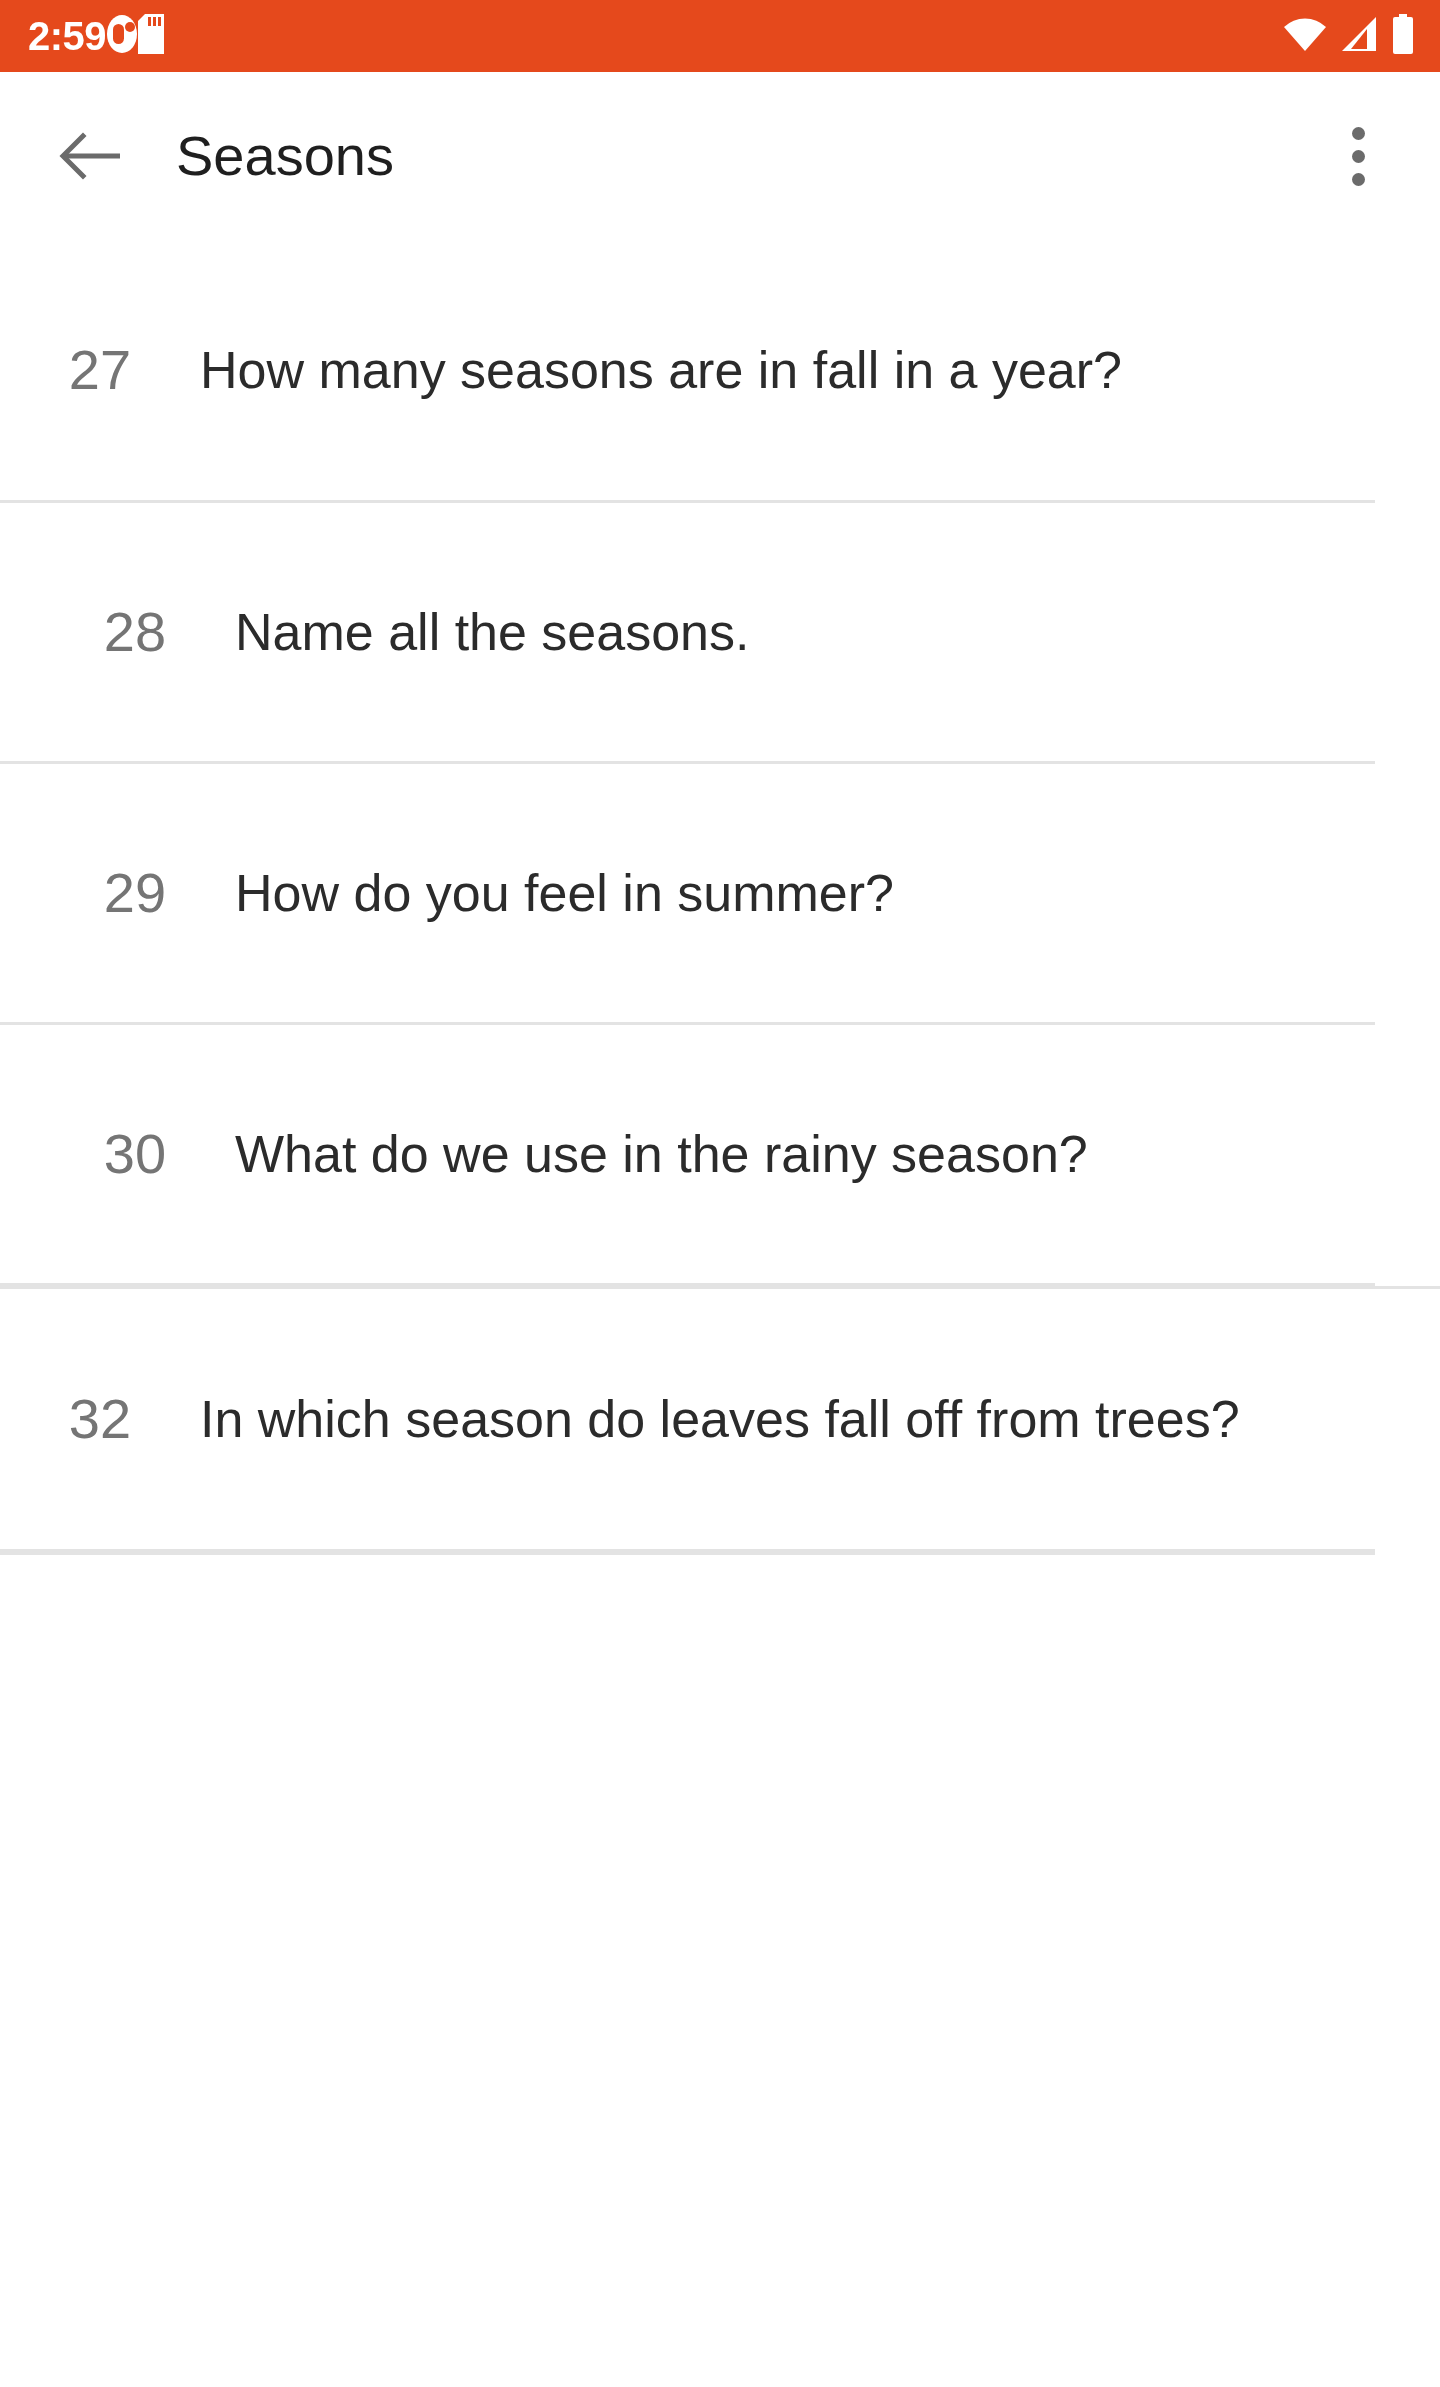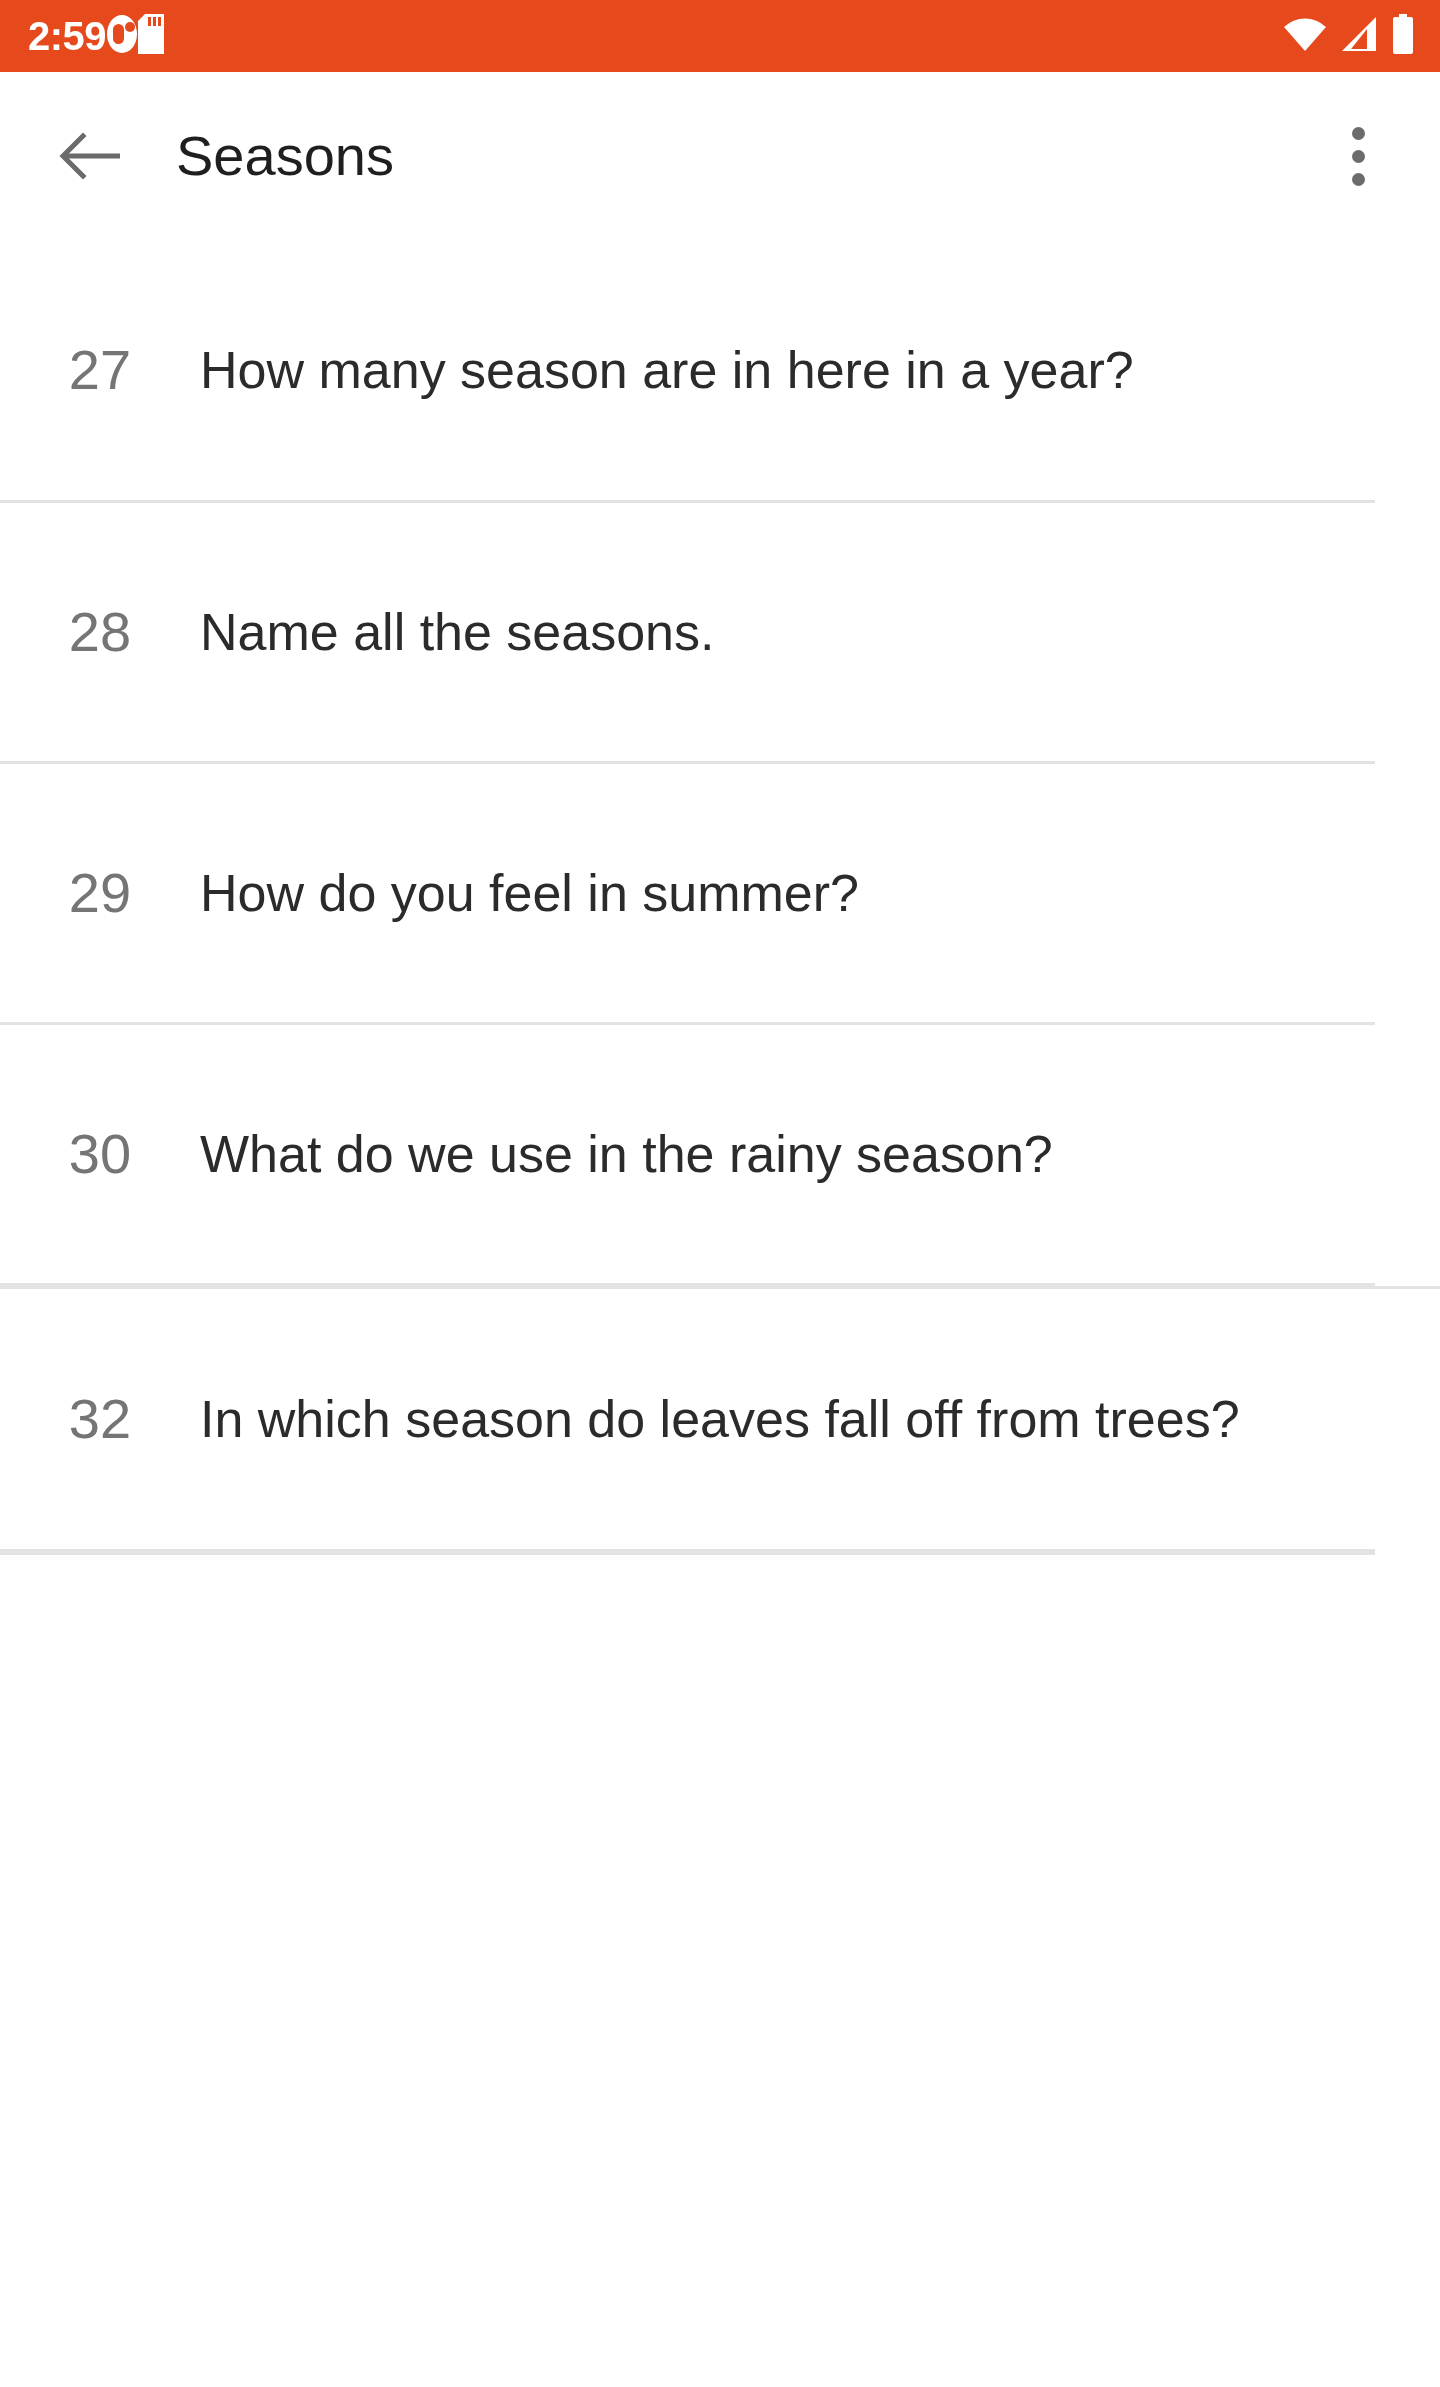--- a/index.html
+++ b/index.html
@@ -91,21 +91,21 @@
   .list { width: 1440px; background:#ffffff; }
 
   .row {
     position: relative;
     display: flex;
     align-items: center;
     width: 1440px;
     padding: 0 40px 0 0;
     cursor: pointer;
   }
-  .row.h1 { height: 258px; }   
+  .row.h1 { height: 258px; justify-content: center; }   
   .row.h2 { height: 260px; }   
 
   .row-index {
     flex: 0 0 auto;
     width: 200px;
     text-align: center;
     font-size: 56px;
     color: #757575;
     font-weight: 400;
     line-height: 1;
@@ -188,21 +188,21 @@
     <span class="dot"></span>
     <span class="dot"></span>
     <span class="dot"></span>
   </div>
 </div>
 
 <div class="list">
 
   <div class="row h2">
     <div class="row-index">27</div>
-    <div class="row-text">How many season are in here in a year?</div>
+    <div class="row-text">How many seasons are in fall in a year?</div>
   </div>
   <hr class="divider short">
 
   <div class="row h1">
     <div class="row-index">28</div>
     <div class="row-text">Name all the seasons.</div>
   </div>
   <hr class="divider short">
 
   <div class="row h1">

